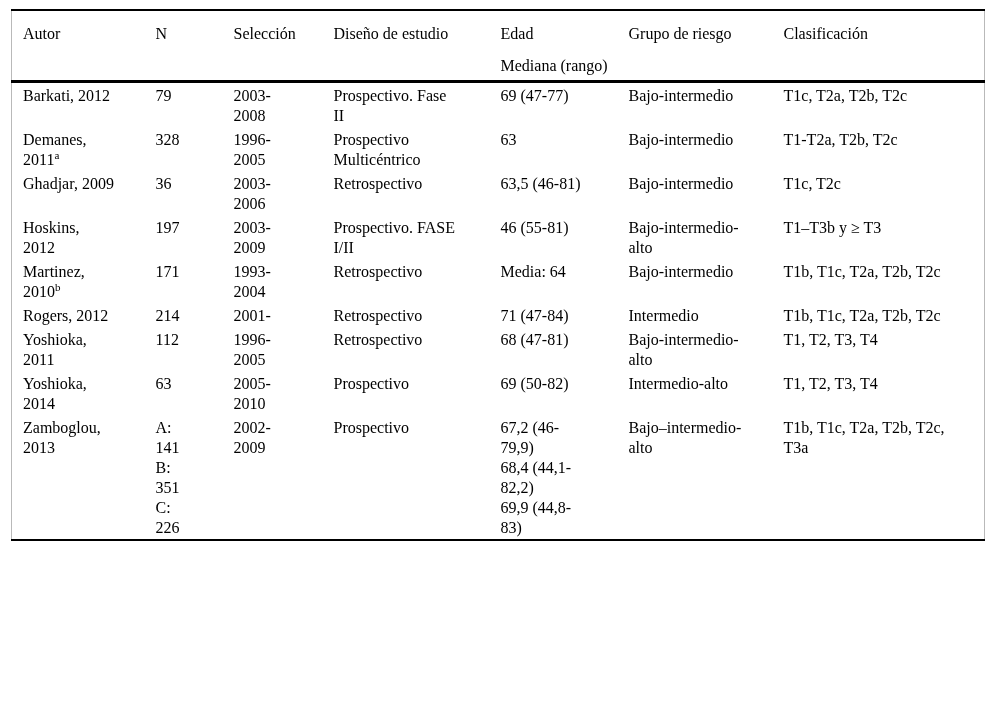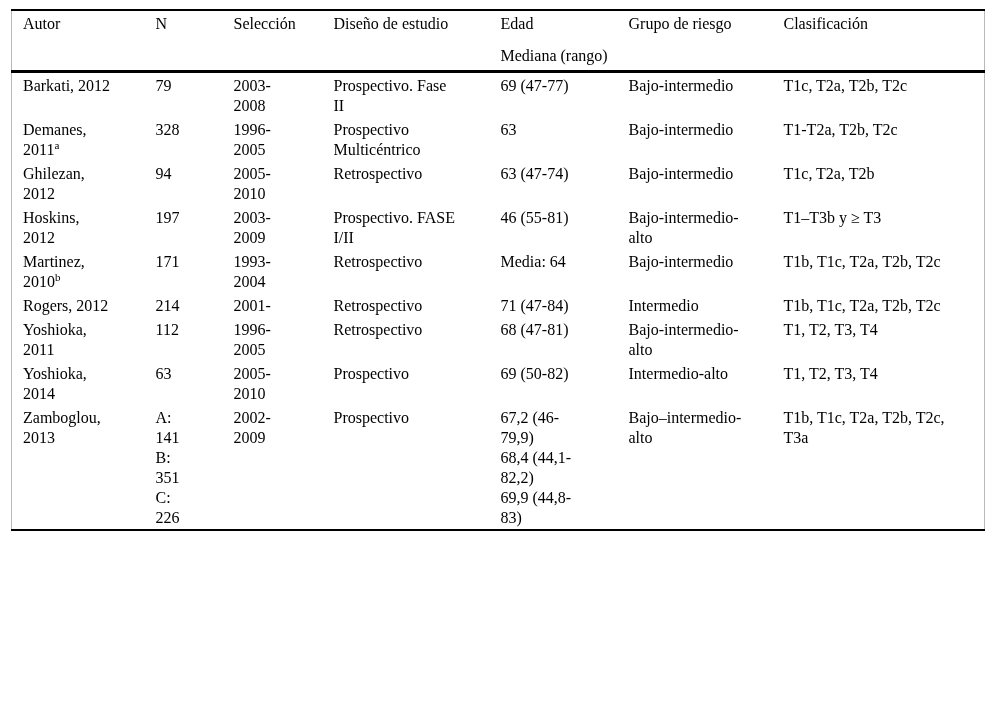--- a/index.html
+++ b/index.html
@@ -31,21 +31,21 @@
     font-weight: normal;
     text-align: left;
     vertical-align: top;
     font-size: 16px;
     line-height: 20px;
     padding: 3px 8px 1px 11px;
     white-space: pre-line;
     overflow: hidden;
   }
   th {
-    padding-top: 3px;
+    padding-top: 13px;
     padding-bottom: 4px;
   }
   th .sublabel {
     display: block;
     margin-top: 12px;
   }
   th .sublabel:empty { display: none; }
   td sup {
     font-size: 11px;
     line-height: 0;
@@ -97,32 +97,31 @@
     <td><span>328</span></td>
     <td><span>1996-
 2005</span></td>
     <td><span>Prospectivo
 Multicéntrico</span></td>
     <td><span>63</span></td>
     <td><span>Bajo-intermedio</span></td>
     <td><span>T1-T2a, T2b, T2c</span></td>
   </tr>
 
-
-  <tr>
-    <td><span>Ghilezan,
-2012</span><sup></sup></td>
-    <td><span>94</span></td>
-    <td><span>2005-
-2010</span></td>
-    <td><span>Retrospectivo</span></td>
-    <td><span>63 (47-74)</span></td>
-    <td><span>Bajo-intermedio</span></td>
-    <td><span>T1c, T2a, T2b</span></td>
-  </tr>
+  <tr>
+    <td><span>Ghadjar, 2009</span><sup></sup></td>
+    <td><span>36</span></td>
+    <td><span>2003-
+2006</span></td>
+    <td><span>Retrospectivo</span></td>
+    <td><span>63,5 (46-81)</span></td>
+    <td><span>Bajo-intermedio</span></td>
+    <td><span>T1c, T2c</span></td>
+  </tr>
+
 
   <tr>
     <td><span>Hoskins,
 2012</span><sup></sup></td>
     <td><span>197</span></td>
     <td><span>2003-
 2009</span></td>
     <td><span>Prospectivo. FASE
 I/II</span></td>
     <td><span>46 (55-81)</span></td>

